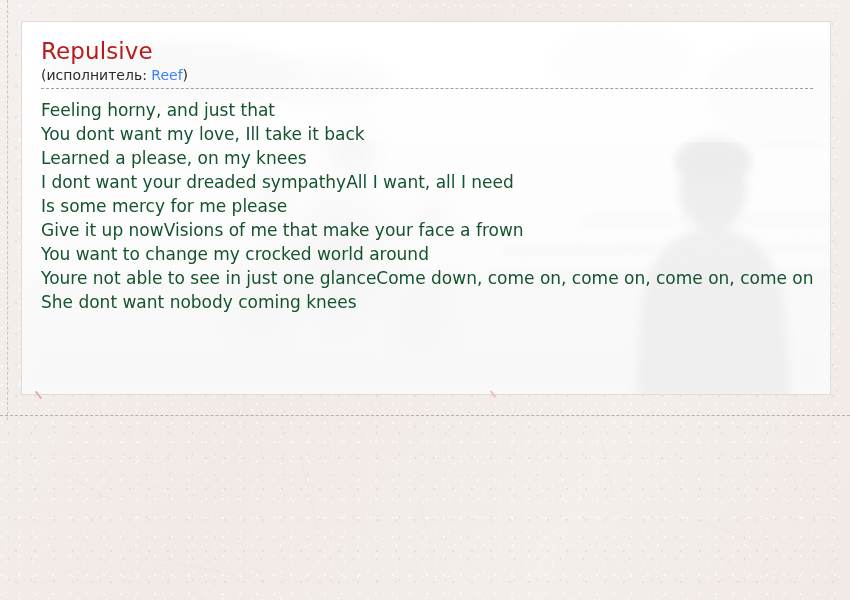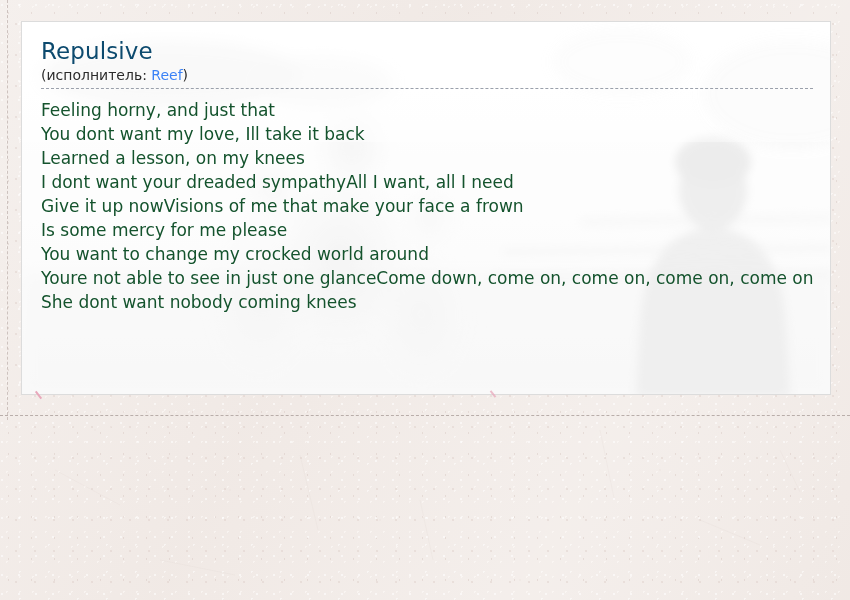--- a/index.html
+++ b/index.html
@@ -84,21 +84,21 @@
 
   #card-inner {
     position: relative;
     z-index: 3;
     padding: 15px 0 0 19px;
   }
 
   #song-title {
     font-size: 23px;
     line-height: 28px;
-    color: #0c4a6e;
+    color: #b91c1c;
     font-weight: normal;
     margin: 0;
     letter-spacing: 0.1px;
   }
 
   #artist-line {
     font-size: 14px;
     line-height: 19px;
     color: #2b2b2b;
     margin: 1px 0 0 0;
@@ -237,24 +237,24 @@
   <div id="card-inner">
     <div id="song-title">Repulsive</div>
 
     <div id="artist-line"><span>(исполнитель: </span><a id="artist-link" href="#">Reef</a><span>)</span></div>
 
     <div id="title-divider"></div>
 
     <ul id="lyrics">
       <li>Feeling horny, and just that</li>
       <li>You dont want my love, Ill take it back</li>
-      <li>Learned a lesson, on my knees</li>
+      <li>Learned a please, on my knees</li>
       <li>I dont want your dreaded sympathyAll I want, all I need</li>
+      <li>Is some mercy for me please</li>
       <li>Give it up nowVisions of me that make your face a frown</li>
-      <li>Is some mercy for me please</li>
       <li>You want to change my crocked world around</li>
       <li>Youre not able to see in just one glanceCome down, come on, come on, come on, come on</li>
       <li>She dont want nobody coming knees</li>
     </ul>
   </div>
 </div>
 
 <div class="deco-tick" id="deco-tick-left"></div>
 <div class="deco-tick" id="deco-tick-mid"></div>
 

